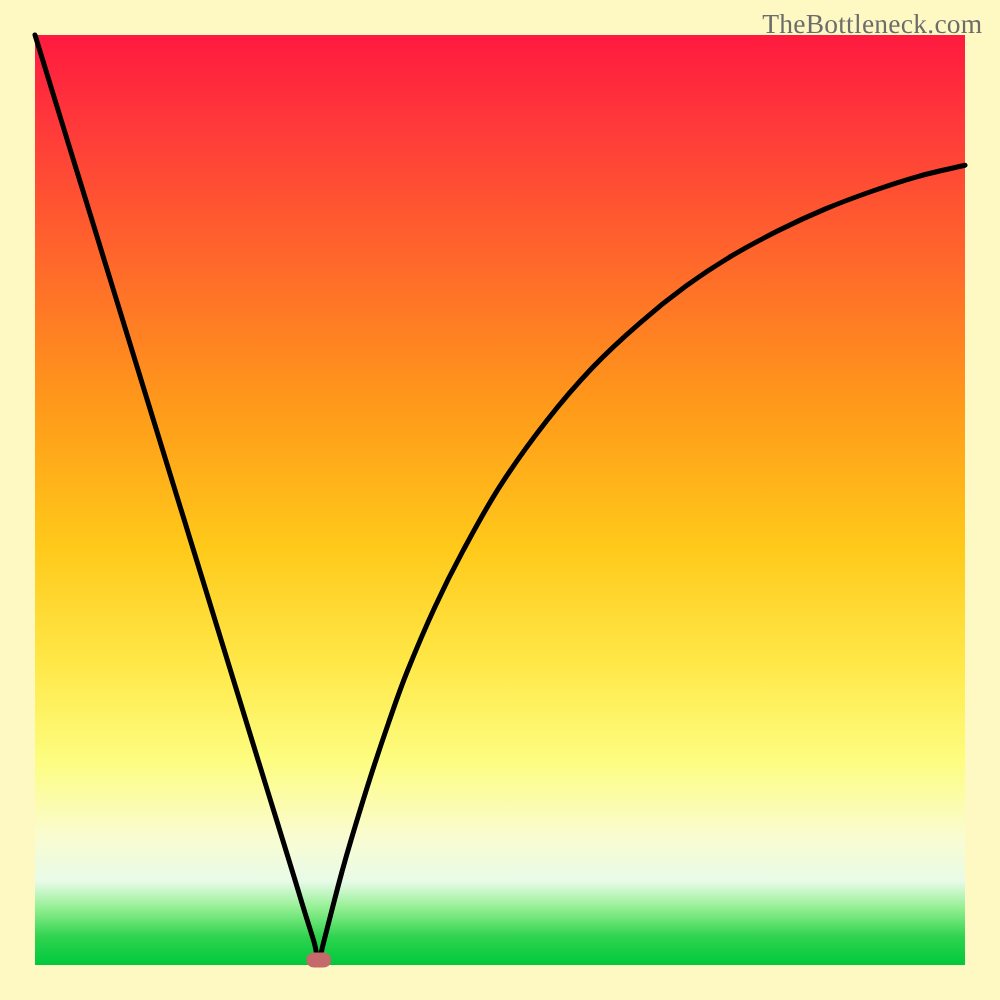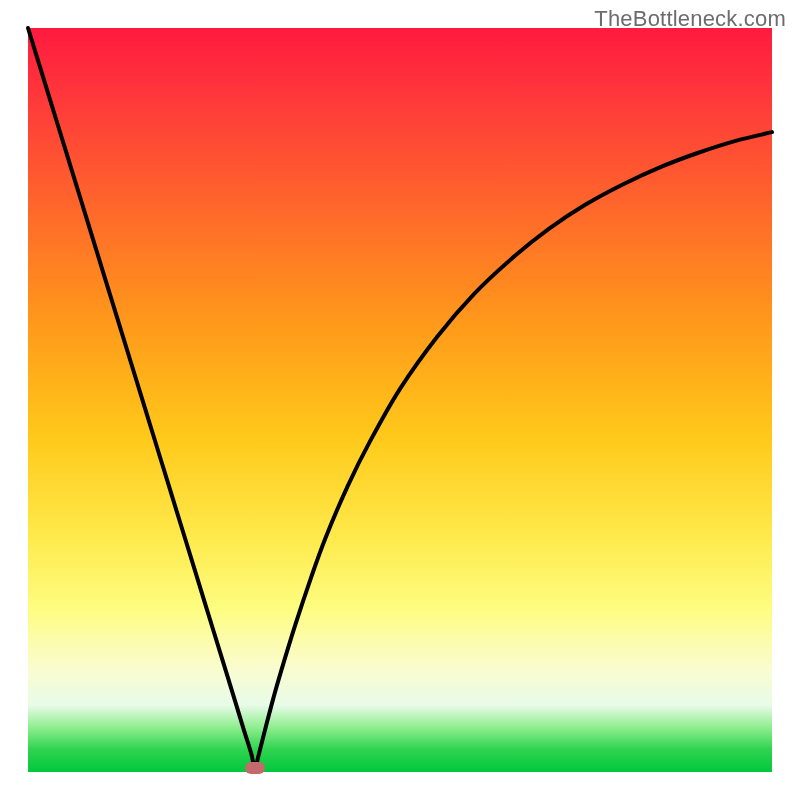--- a/index.html
+++ b/index.html
@@ -10,21 +10,22 @@
     background: #000;
     overflow: hidden;
     font-family: Arial, Helvetica, sans-serif;
   }
   .frame {
     position: absolute;
     left: 0;
     top: 0;
     width: 800px;
     height: 800px;
-    background: #ffffff;
+    background: #fef9c3;
+    font-family: Liberation Serif, serif;
   }
   .plot {
     position: absolute;
     left: 28px;
     top: 28px;
     width: 744px;
     height: 744px;
     background: linear-gradient(to bottom,
       #ff1a3f 0%,
       #ff3a3a 10%,

